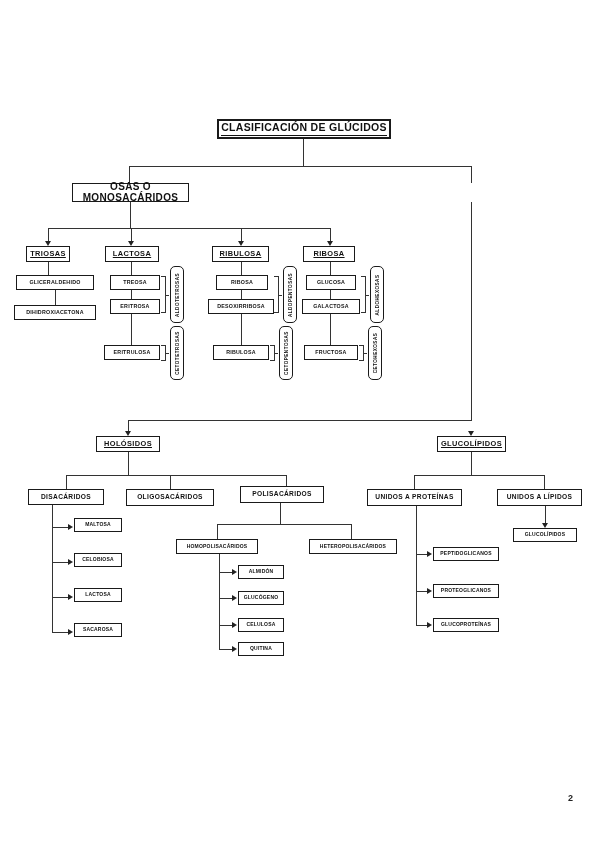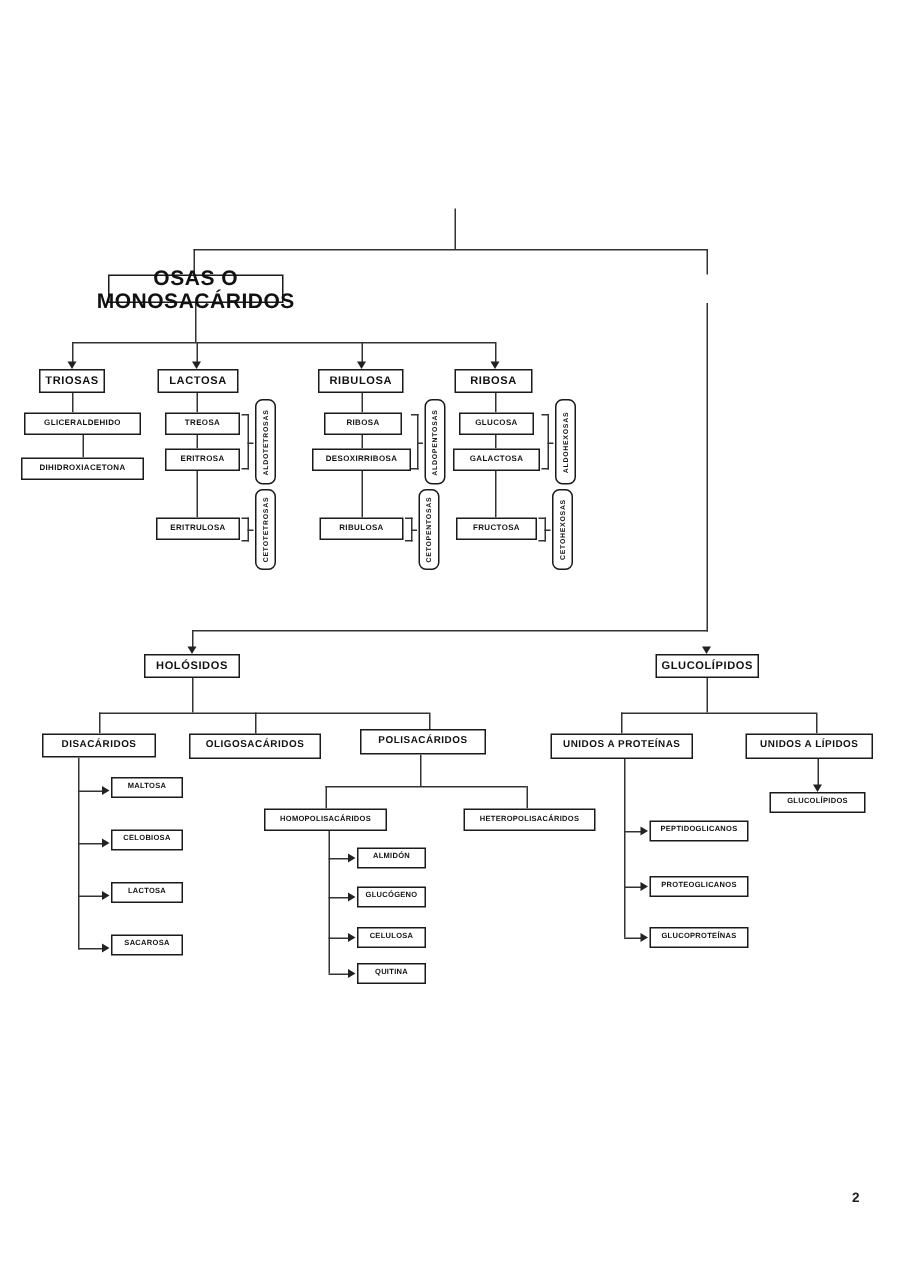--- a/index.html
+++ b/index.html
@@ -18,22 +18,22 @@
     font-weight:700;
     color:#111;
     z-index:5;
   }
   .box.title{
     border-width:2.2px;
     font-size:10.5px;
     letter-spacing:0.3px;
   }
   .box.title span{border-bottom:1.2px solid #111;padding-bottom:1px;}
-  .box.lvl1{font-size:14px;font-weight:700;letter-spacing:0.35px;}
-  .box.lvl2{font-size:7.4px;font-weight:700;letter-spacing:0.4px;}
+  .box.lvl1{font-size:10px;font-weight:700;letter-spacing:0.35px;}
+  .box.lvl2{font-size:7.4px;font-weight:700;letter-spacing:0.4px;text-decoration:underline;}
   .box.lvl3{font-size:5.3px;font-weight:600;letter-spacing:0.25px;border-width:1.4px;}
   .box.lvl4{font-size:5.0px;font-weight:600;letter-spacing:0.2px;border-width:1.3px;}
   .box.grp{font-size:6.6px;font-weight:700;letter-spacing:0.35px;}
 
   
   .rot{
     position:absolute;
     box-sizing:border-box;
     border:1.5px solid #1a1a1a;
     border-radius:5px;
@@ -93,20 +93,23 @@
     position:absolute;
     right:26px;bottom:45px;
     font-size:9px;font-weight:700;color:#222;
   }
 </style>
 </head>
 <body>
 
 <div id="page">
 
+  <div class="box title" style="left:217px;top:119px;width:174px;height:20px;">
+    <span>CLASIFICACIÓN DE GLÚCIDOS</span>
+  </div>
 
   <div class="ln v" style="left:303px;top:139px;height:27px;"></div>
   <div class="ln h" style="left:129px;top:166px;width:343px;"></div>
   <div class="ln v" style="left:129px;top:166px;height:17px;"></div>
   <div class="ln v" style="left:471px;top:166px;height:17px;"></div>
 
   <div class="box lvl1" style="left:72px;top:183px;width:117px;height:19px;">
     <span>OSAS O MONOSACÁRIDOS</span>
   </div>
 

